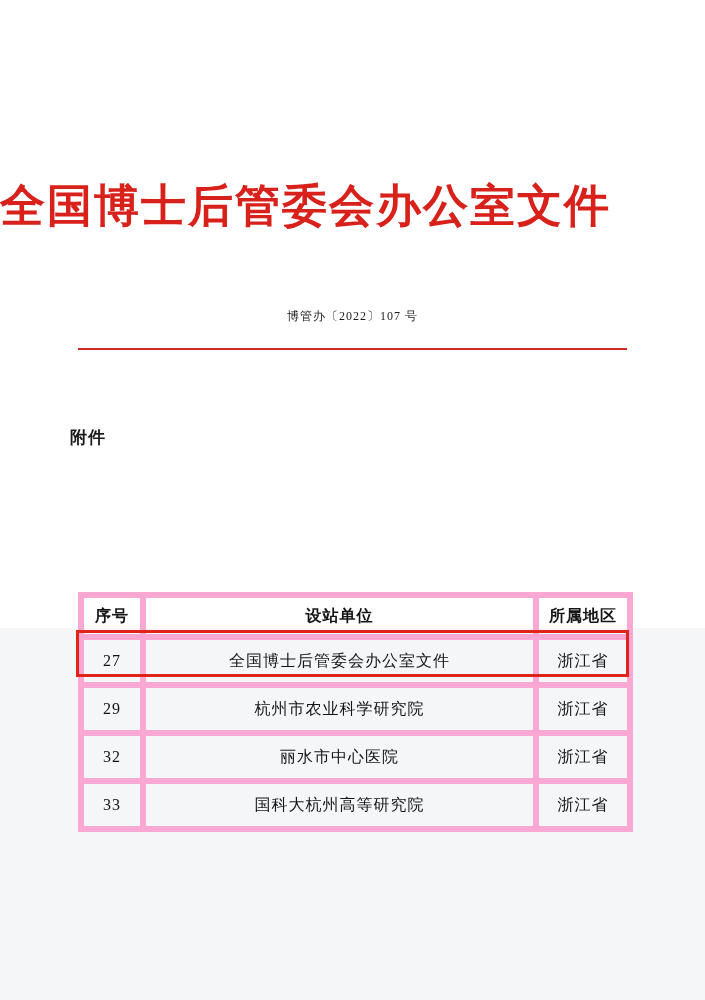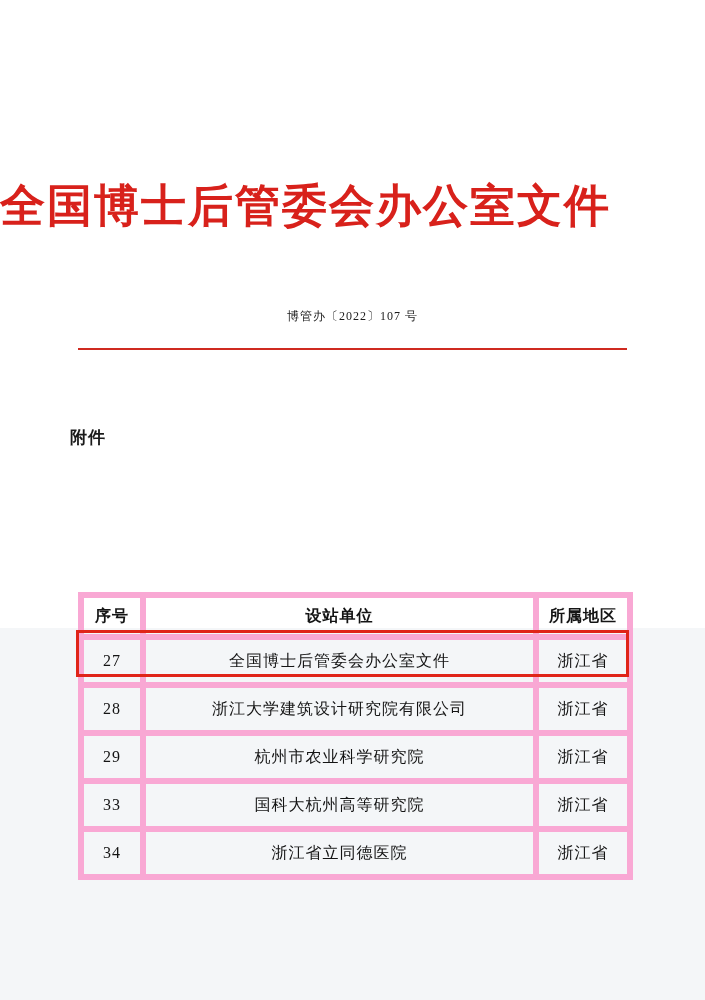--- a/index.html
+++ b/index.html
@@ -163,37 +163,32 @@
         <th>所属地区</th>
       </tr>
     </thead>
     <tbody>
       <tr class="highlight-row">
         <td>27</td>
         <td>全国博士后管委会办公室文件</td>
         <td>浙江省</td>
       </tr>
       <tr>
-        <td>28</td>
-        <td>浙江大学建筑设计研究院有限公司</td>
-        <td>浙江省</td>
-      </tr>
-      <tr>
         <td>29</td>
         <td>杭州市农业科学研究院</td>
         <td>浙江省</td>
       </tr>
       <tr>
-        <td>33</td>
-        <td>国科大杭州高等研究院</td>
+        <td>32</td>
+        <td>丽水市中心医院</td>
         <td>浙江省</td>
       </tr>
       <tr>
-        <td>34</td>
-        <td>浙江省立同德医院</td>
+        <td>33</td>
+        <td>国科大杭州高等研究院</td>
         <td>浙江省</td>
       </tr>
     </tbody>
   </table>
 
   <div class="highlight-box"></div>
 
 </div>
 
 </body></html>

